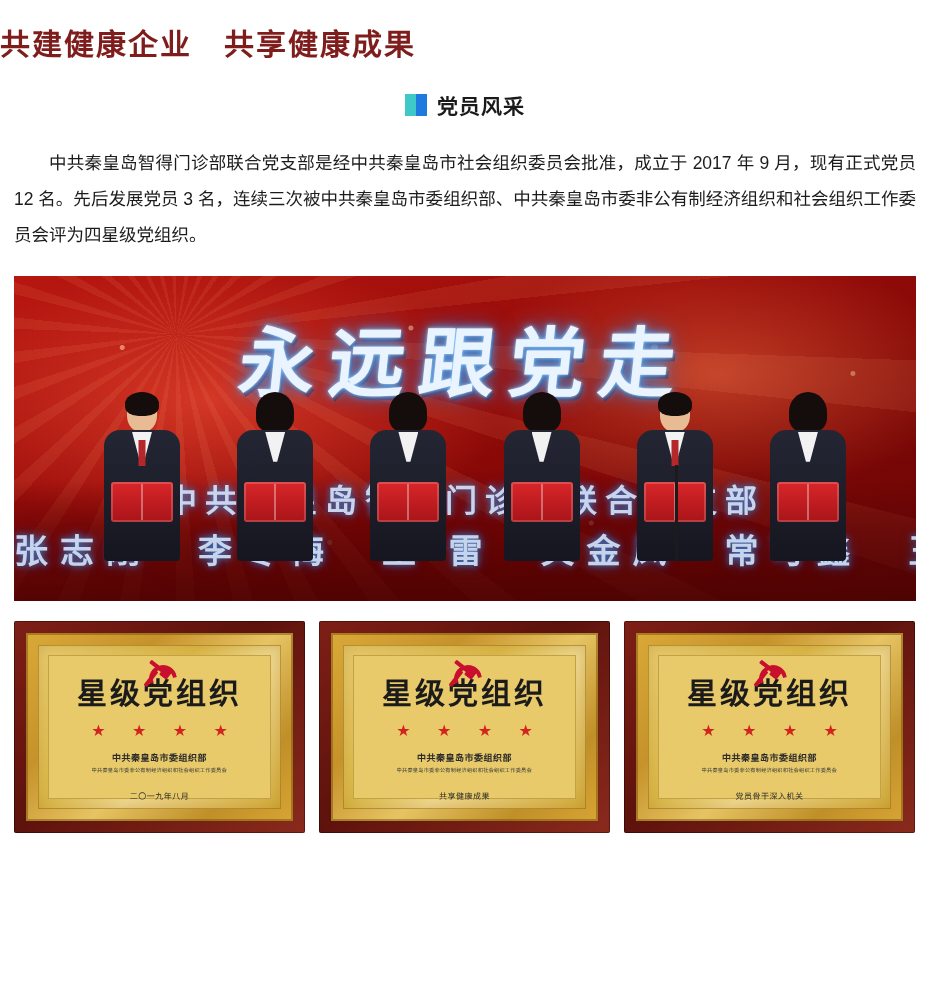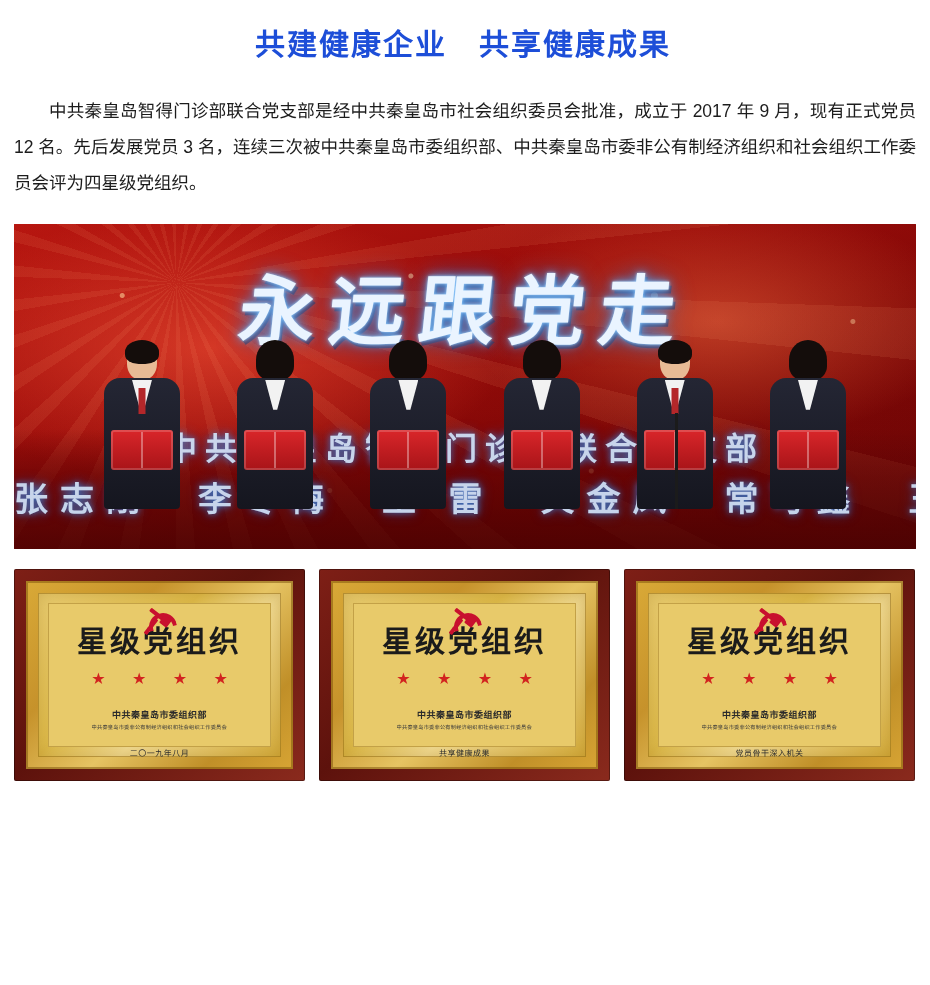--- a/index.html
+++ b/index.html
@@ -13,24 +13,23 @@
     color: #222;
   }
   .page {
     width: 930px;
     position: relative;
     overflow: hidden;
   }
 
   
   .main-title {
-    text-align: center;
     font-size: 30px;
     font-weight: bold;
-    color: #1d4ed8;
+    color: #7f1d1d;
     letter-spacing: 2px;
     margin: 18px 0 0 0;
     padding: 6px 4px 2px 0;
     line-height: 1.4;
   }
 
   
   .section-head {
     display: flex;
     align-items: center;
@@ -359,21 +358,21 @@
     text-align: center;
   }
   .stars {
     margin-top: 8px;
     color: #d2231f;
     font-size: 16px;
     letter-spacing: 11px;
     padding-left: 11px;
   }
   .plaque-org {
-    margin-top: 20px;
+    margin-top: 11px;
     font-size: 9px;
     color: #2b2b2b;
     letter-spacing: .5px;
     font-weight: bold;
   }
   .plaque-sub {
     margin-top: 2px;
     font-size: 5.5px;
     color: #3a3a3a;
     letter-spacing: .2px;
@@ -386,20 +385,27 @@
     letter-spacing: .5px;
   }
 </style>
 </head>
 <body>
 
 <div class="page">
 
   <h1 class="main-title">共建健康企业　共享健康成果</h1>
 
+  <div class="section-head">
+    <span class="section-mark">
+      <span class="sq-a"></span>
+        <span class="sq-b"></span>
+    </span>
+    <span class="section-title">党员风采</span>
+  </div>
 
   <div class="body-copy">
     <p>中共秦皇岛智得门诊部联合党支部是经中共秦皇岛市社会组织委员会批准，成立于 2017 年 9 月，现有正式党员 12 名。先后发展党员 3 名，连续三次被中共秦皇岛市委组织部、中共秦皇岛市委非公有制经济组织和社会组织工作委员会评为四星级党组织。</p>
   </div>
 
   <div class="photo-banner">
     <div class="pb-bg"></div>
     <div class="pb-rays"></div>
     <div class="pb-sparks"></div>
     <div class="pb-headline">永远跟党走</div>

